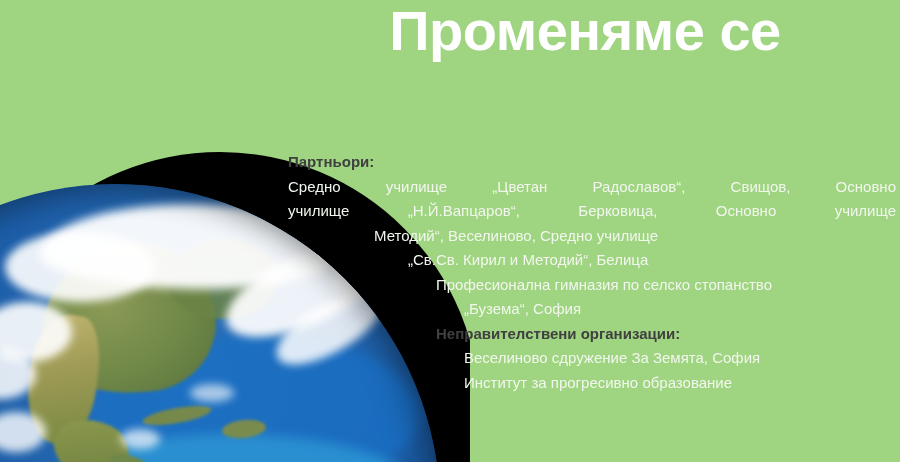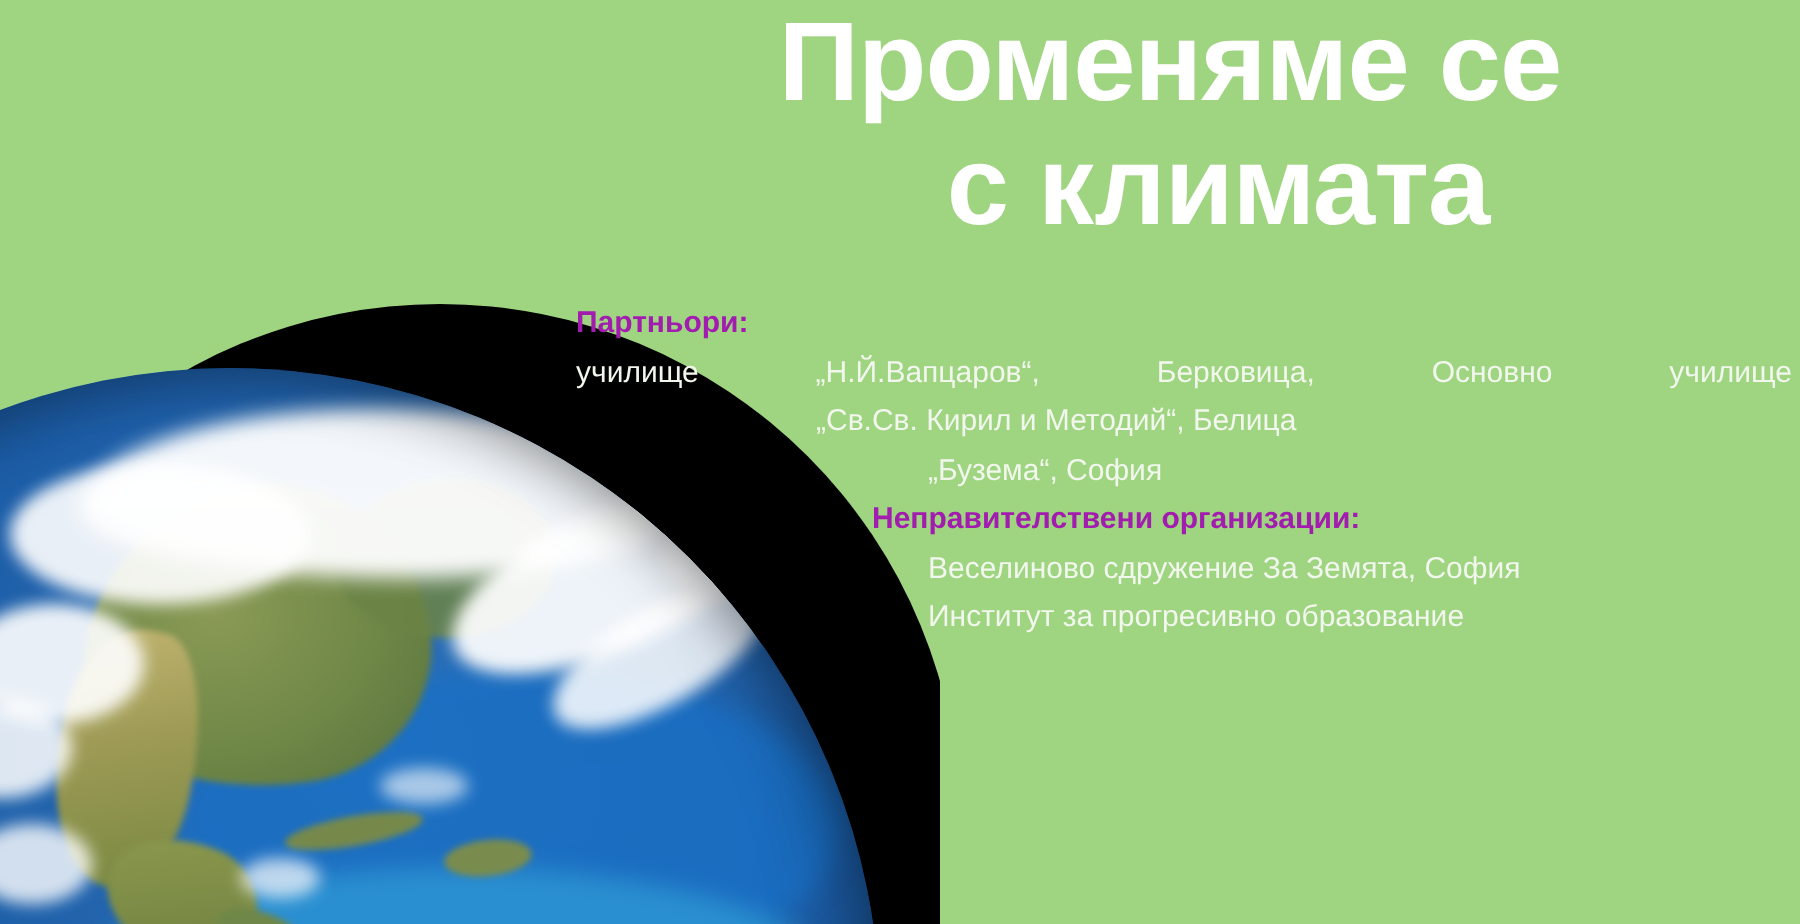--- a/index.html
+++ b/index.html
@@ -149,21 +149,21 @@
     left: 288px;
     top: 150px;
     width: 608px;
     z-index: 5;
     color: #f2f7ee;
     font-size: 15px;
     line-height: 24.5px;
   }
   .hdr {
     font-weight: bold;
-    color: #a21caf;
+    color: #404040;
   }
   .just { text-align: justify; text-align-last: justify; }
   .ind1 { padding-left: 42px; }
   .ind2 { padding-left: 86px; }
   .ind3 { padding-left: 120px; }
   .ind4 { padding-left: 148px; }
   .ind5 { padding-left: 176px; }
   .row { white-space: nowrap; }
 </style>
 </head>
@@ -197,29 +197,31 @@
 
       <div class="cloud cl-spec4"></div>
       <div class="cloud cl-spec5"></div>
 
       <div class="limb"></div>
     </div>
   </div>
 
   <div id="title-block">
     <div class="title-line l1">Променяме се</div>
-    <div class="title-line l2">с климата</div>
   </div>
 
   <div id="body-block">
 
     <div class="hdr">Партньори:</div>
 
+    <div class="just">Средно училище „Цветан Радославов“, Свищов, Основно</div>
     <div class="just">училище „Н.Й.Вапцаров“, Берковица, Основно училище</div>
+    <div class="row ind2">Методий“, Веселиново, Средно училище</div>
     <div class="row ind3">„Св.Св. Кирил и Методий“, Белица</div>
+    <div class="row ind4">Професионална гимназия по селско стопанство</div>
     <div class="row ind5">„Бузема“, София</div>
 
     <div class="hdr row ind4">Неправителствени организации:</div>
     <div class="row ind5">Веселиново сдружение За Земята, София</div>
     <div class="row ind5">Институт за прогресивно образование</div>
 
   </div>
 
 </div>
 

